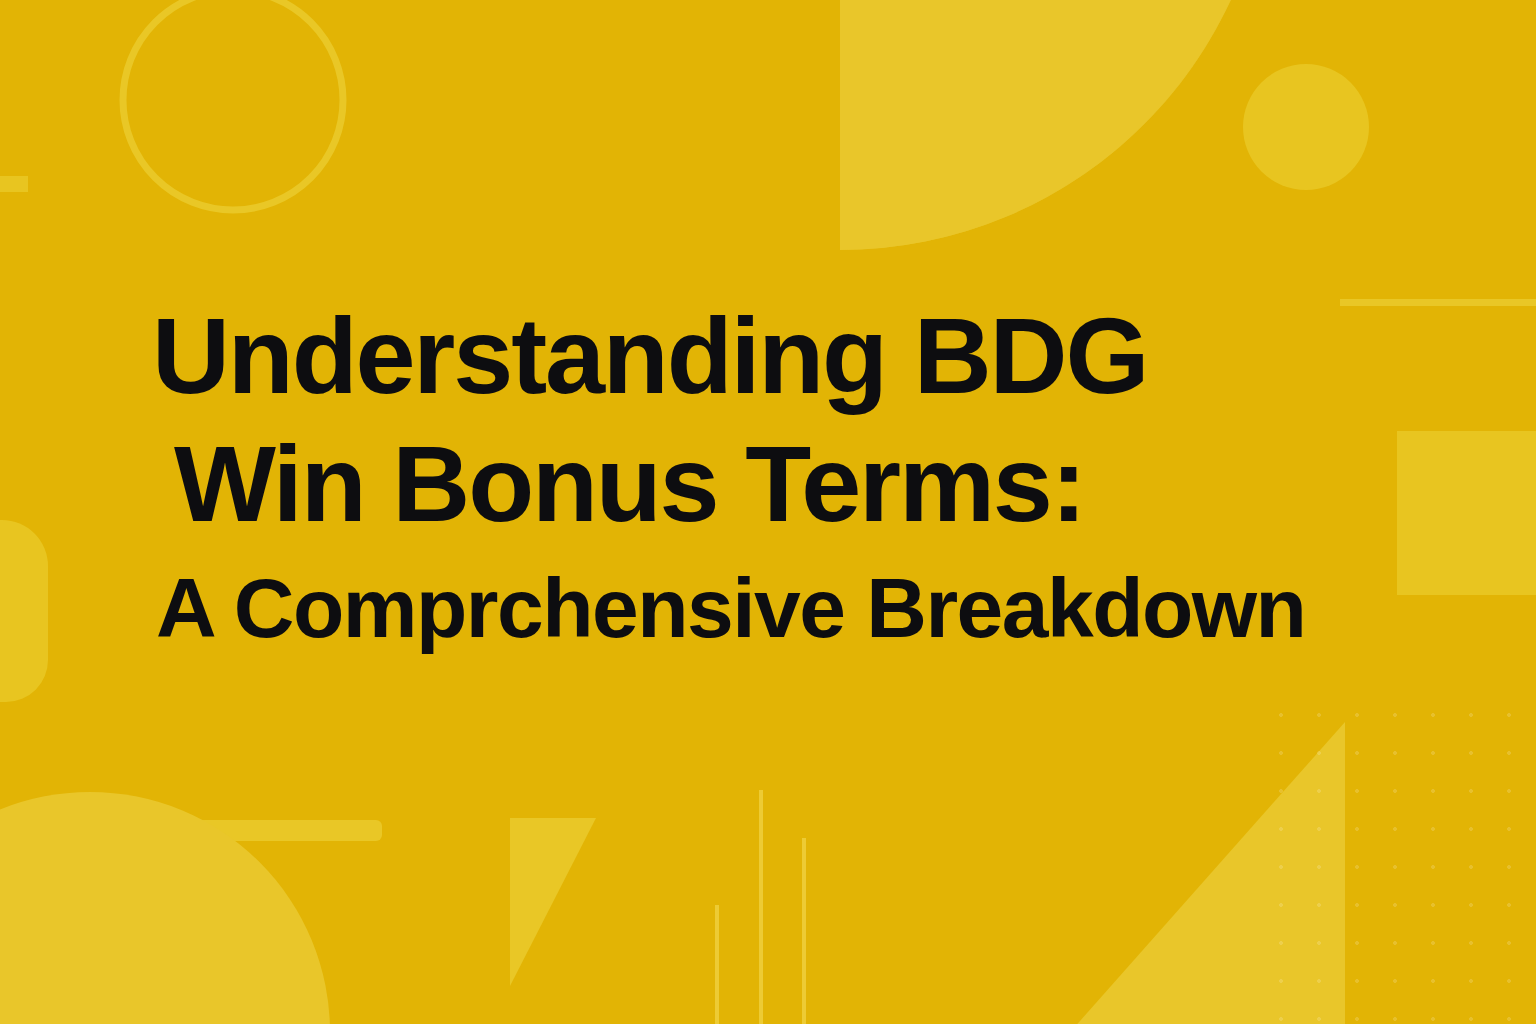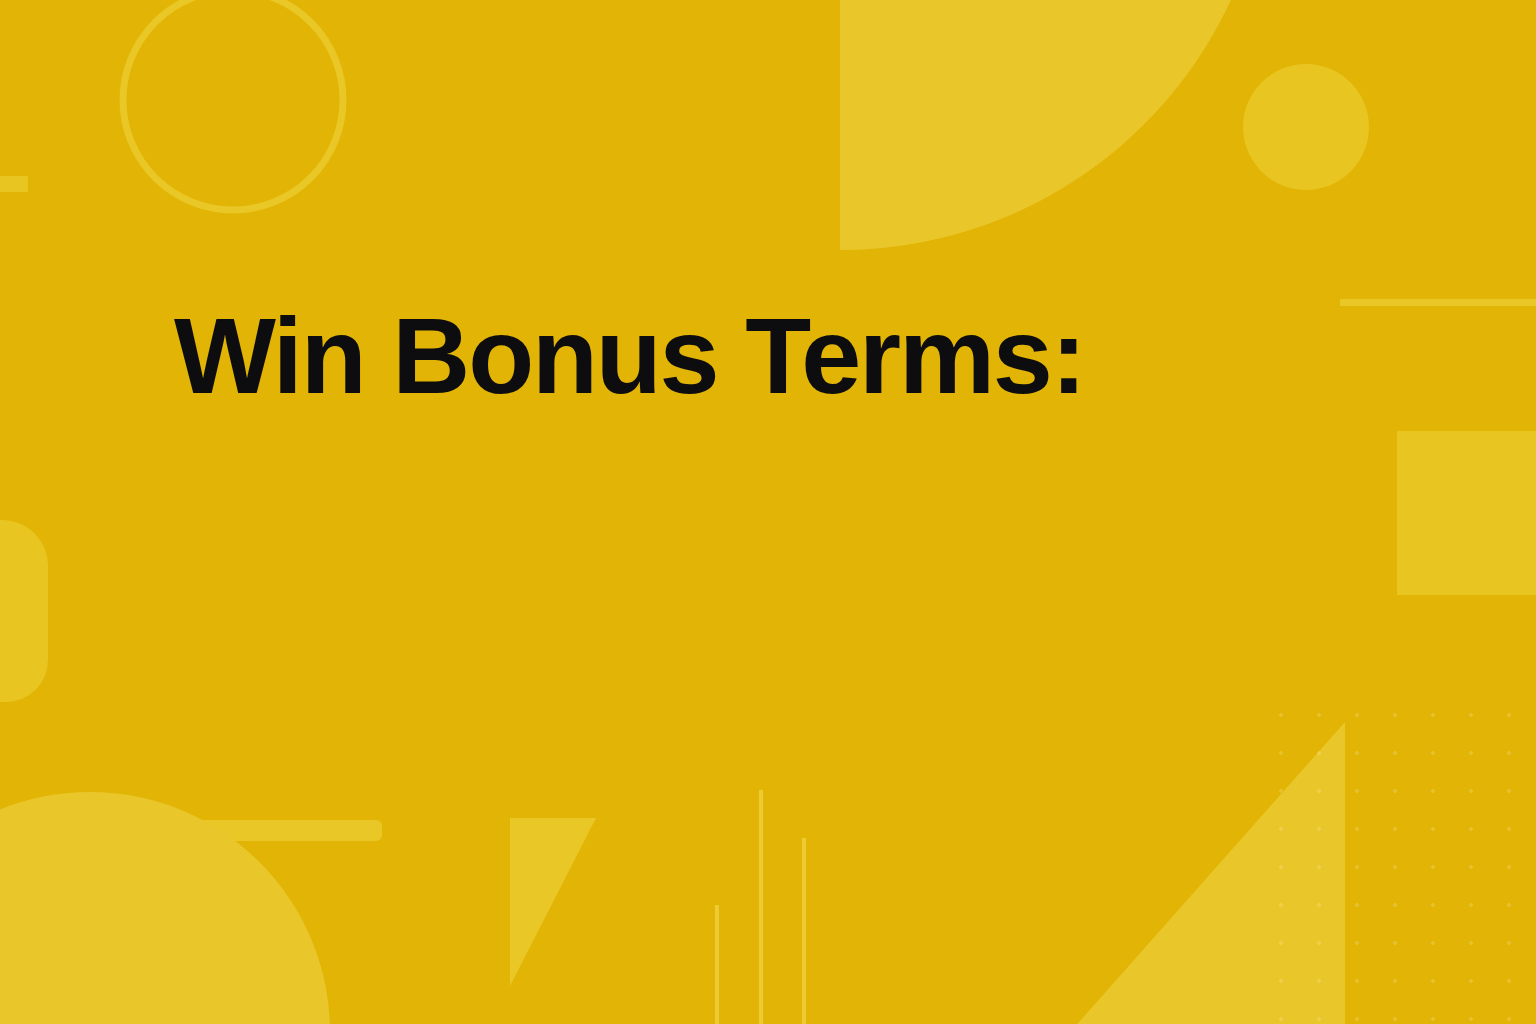--- a/index.html
+++ b/index.html
@@ -112,16 +112,18 @@
       <rect x="802" y="838" width="4" height="192" fill="#EDCB34"></rect>
 
       <path d="M1345,722 L1345,1030 L1072,1030 Z" fill="#E9C62A"></path>
 
     </g>
   </svg>
 
   <div class="dotgrid"></div>
 
   <div id="headline">
+    <div class="title-line line-1">Understanding BDG</div>
     <div class="title-line line-2">Win Bonus Terms:</div>
+    <div class="title-line line-3">A Comprchensive Breakdown</div>
   </div>
 
 </div>
 
 </body></html>

